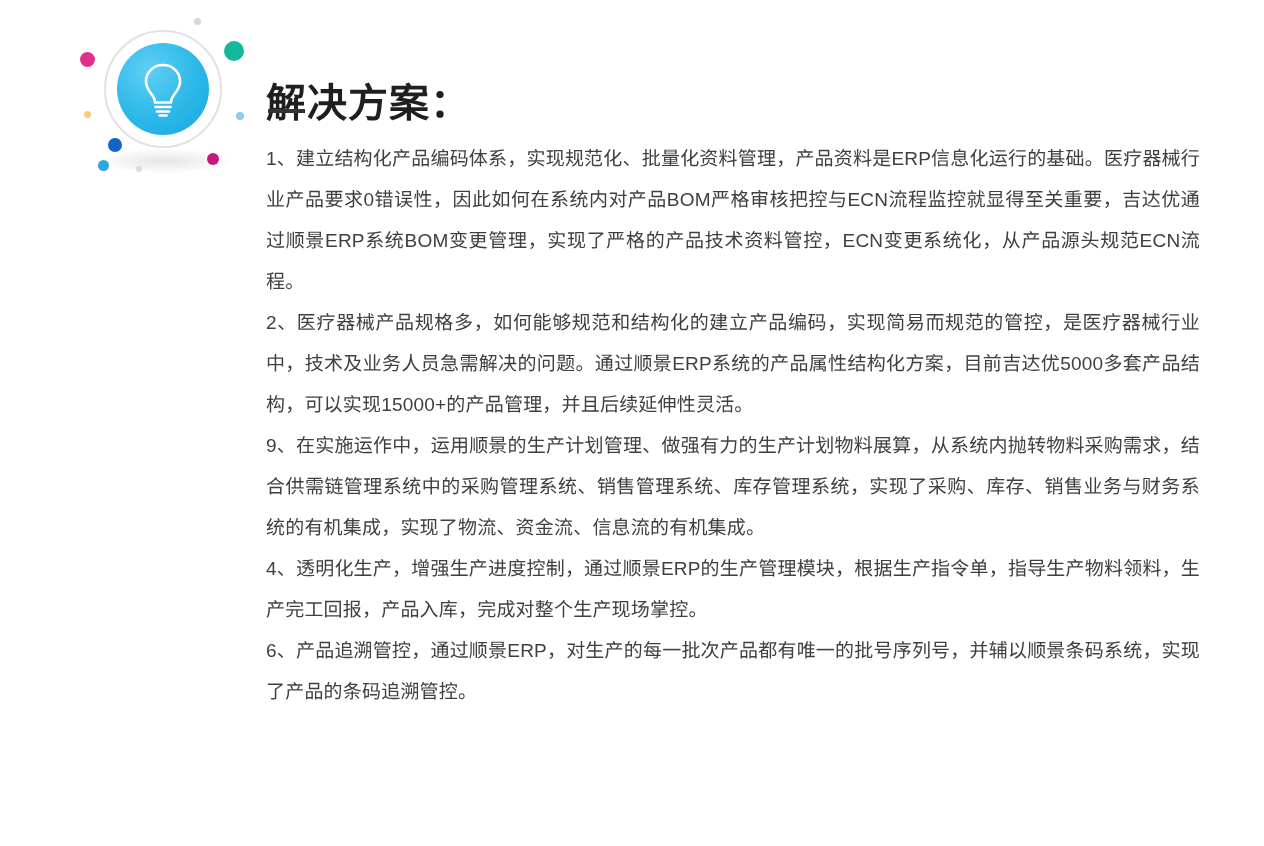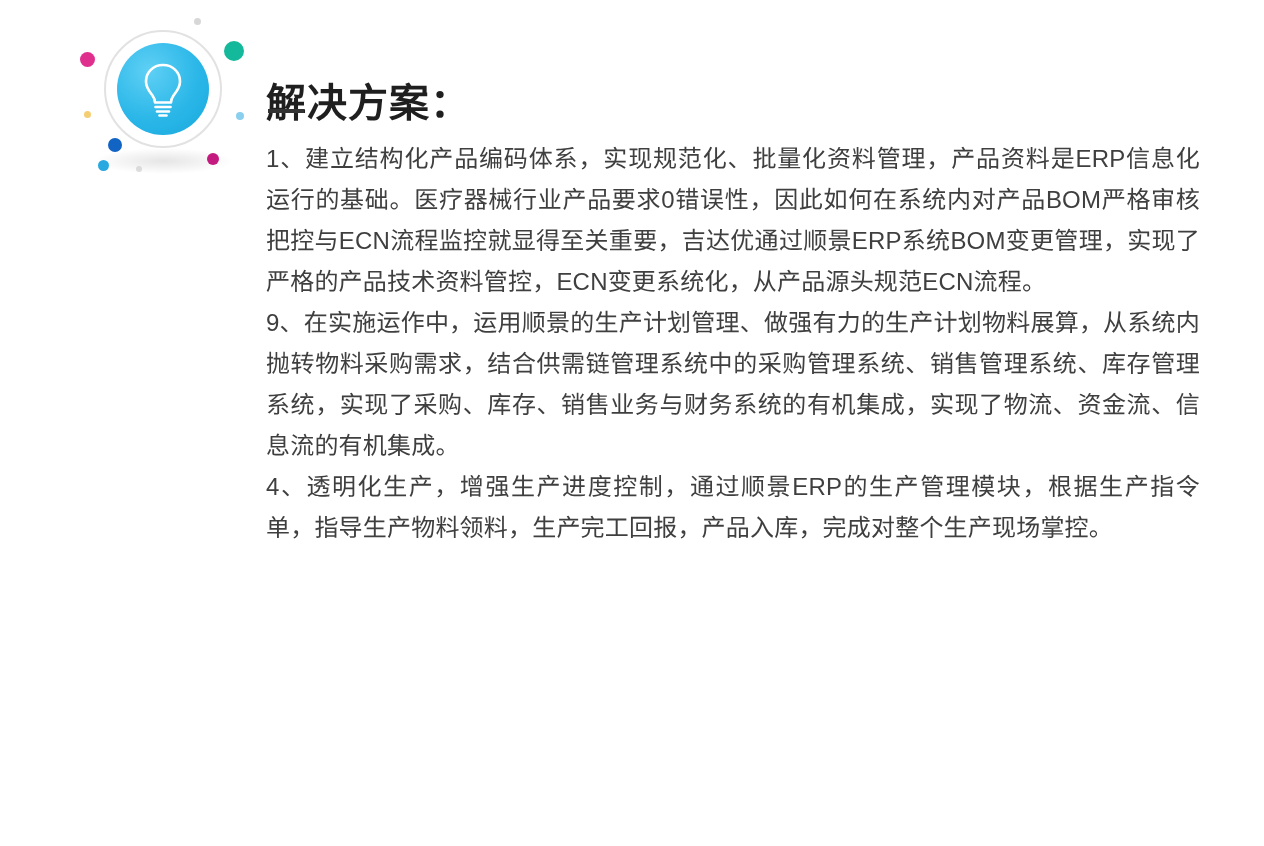--- a/index.html
+++ b/index.html
@@ -98,21 +98,21 @@
   }
 
   
   .body-text {
     position: absolute;
     left: 266px;
     top: 138px;
     width: 934px;
   }
   .para {
-    font-size: 24px;
+    font-size: 19px;
     line-height: 41px;
     color: #3f3f3f;
     text-align: justify;
     text-justify: inter-ideograph;
     margin: 0;
     letter-spacing: .2px;
   }
 </style>
 </head>
 <body>
@@ -142,17 +142,19 @@
     <span class="dot d7"></span>
     <span class="dot d8"></span>
     <span class="dot d9"></span>
   </div>
 
   <h1 class="heading">解决方案：</h1>
   <div class="rule"></div>
 
   <div class="body-text">
     <p class="para">1、建立结构化产品编码体系，实现规范化、批量化资料管理，产品资料是ERP信息化运行的基础。医疗器械行业产品要求0错误性，因此如何在系统内对产品BOM严格审核把控与ECN流程监控就显得至关重要，吉达优通过顺景ERP系统BOM变更管理，实现了严格的产品技术资料管控，ECN变更系统化，从产品源头规范ECN流程。</p>
+    <p class="para">2、医疗器械产品规格多，如何能够规范和结构化的建立产品编码，实现简易而规范的管控，是医疗器械行业中，技术及业务人员急需解决的问题。通过顺景ERP系统的产品属性结构化方案，目前吉达优5000多套产品结构，可以实现15000+的产品管理，并且后续延伸性灵活。</p>
     <p class="para">9、在实施运作中，运用顺景的生产计划管理、做强有力的生产计划物料展算，从系统内抛转物料采购需求，结合供需链管理系统中的采购管理系统、销售管理系统、库存管理系统，实现了采购、库存、销售业务与财务系统的有机集成，实现了物流、资金流、信息流的有机集成。</p>
     <p class="para">4、透明化生产，增强生产进度控制，通过顺景ERP的生产管理模块，根据生产指令单，指导生产物料领料，生产完工回报，产品入库，完成对整个生产现场掌控。</p>
+    <p class="para">6、产品追溯管控，通过顺景ERP，对生产的每一批次产品都有唯一的批号序列号，并辅以顺景条码系统，实现了产品的条码追溯管控。</p>
   </div>
 
 </div>
 
 </body></html>

